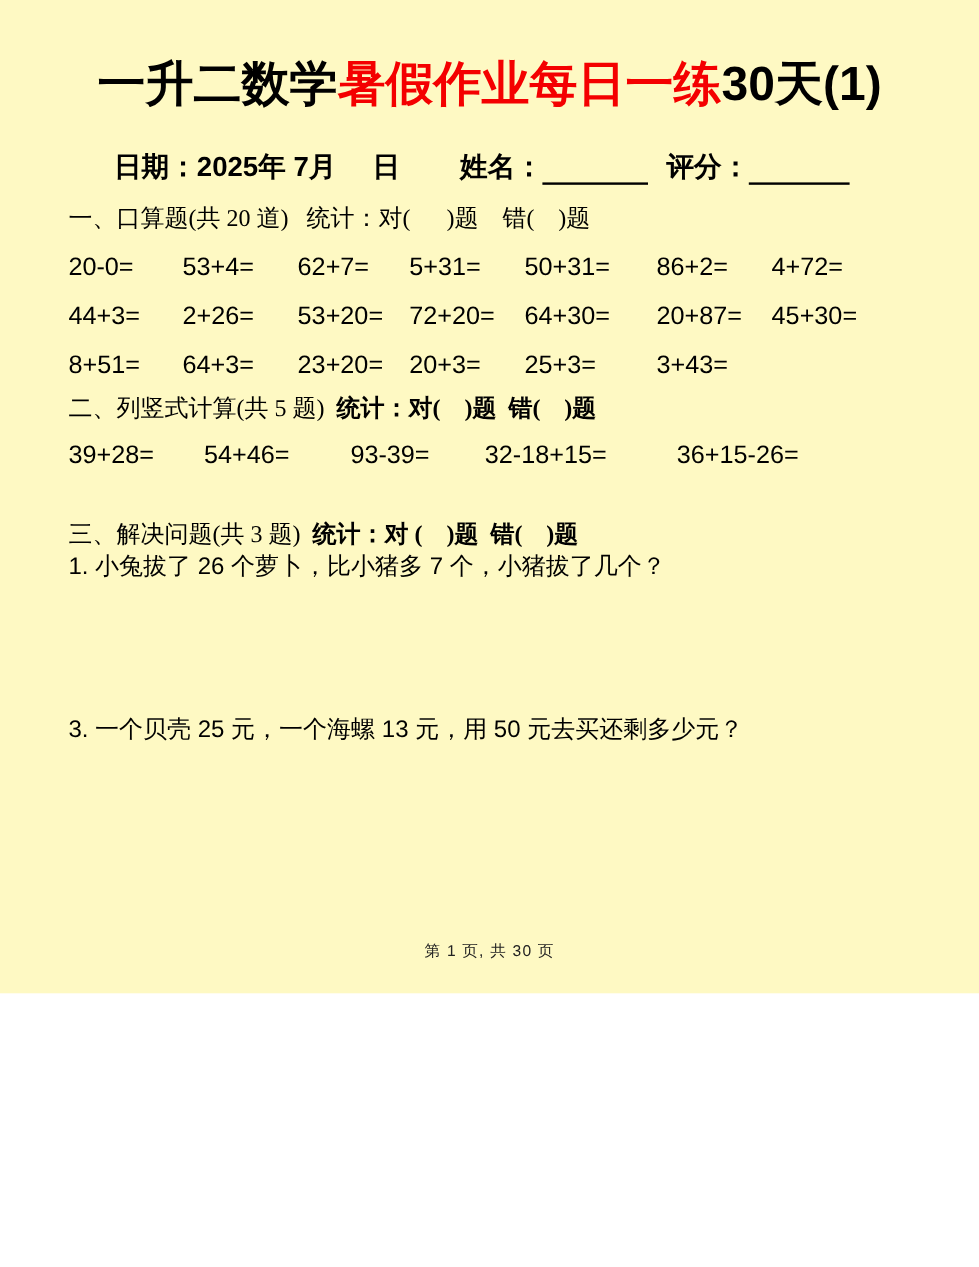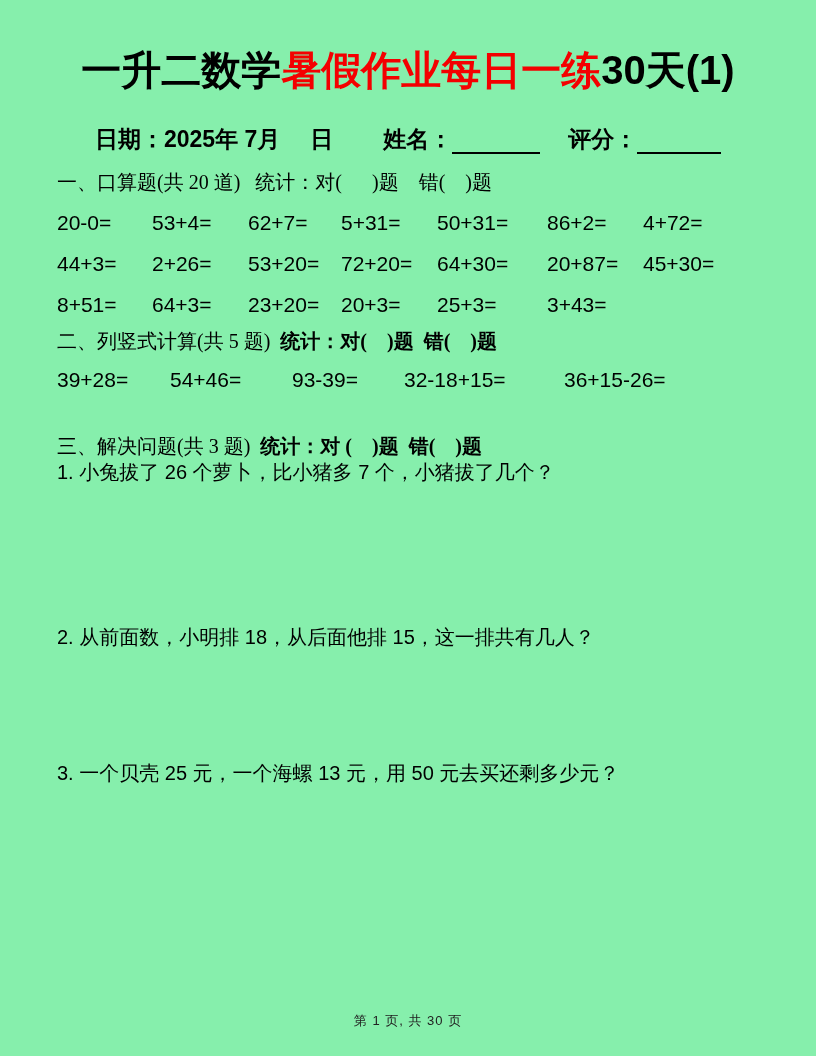--- a/index.html
+++ b/index.html
@@ -5,22 +5,22 @@
   html, body {
     margin: 0;
     padding: 0;
     background: #ffffff;
     font-family: "Liberation Sans", "DejaVu Sans", sans-serif;
     color: #000000;
   }
   .page {
     position: relative;
     width: 816px;
-    height: 1056px;
-    background: #86efac;
+    height: 828px;
+    background: #fef9c3;
     overflow: hidden;
     box-sizing: border-box;
     padding: 0 57px;
   }
   .title {
     margin-top: 44px;
     text-align: center;
     font-size: 40px;
     font-weight: 900;
     line-height: 1.3;
@@ -33,21 +33,21 @@
     padding-left: 38px;
     font-size: 23px;
     font-weight: 700;
     line-height: 1.2;
     display: flex;
     align-items: flex-end;
     white-space: pre-wrap;
   }
   .day-label { margin-left: 30px; }
   .name-label { margin-left: 50px; }
-  .score-label { margin-left: 28px; }
+  .score-label { margin-left: 15px; }
   .blank-line {
     display: inline-block;
     border-bottom: 2px solid #000;
     height: 1em;
     vertical-align: baseline;
   }
   .blank-name { width: 88px; }
   .blank-score { width: 84px; }
   .section-heading {
     font-size: 20px;
@@ -140,20 +140,19 @@
     <span>39+28=</span>
     <span>54+46=</span>
     <span>93-39=</span>
     <span>32-18+15=</span>
     <span>36+15-26=</span>
   </div>
 
   <div class="section-heading sec3-heading"><span>三、解决问题(共 3 题)</span><span>  </span><span class="stats-bold">统计：对 (    )题  错(    )题</span></div>
 
   <div class="word-problem wp-1">1. 小兔拔了 26 个萝卜，比小猪多 7 个，小猪拔了几个？</div>
-  <div class="word-problem wp-2">2. 从前面数，小明排 18，从后面他排 15，这一排共有几人？</div>
   <div class="word-problem wp-3">3. 一个贝壳 25 元，一个海螺 13 元，用 50 元去买还剩多少元？</div>
 
   <div class="footer">
     <span>第 1 页, 共 30 页</span>
   </div>
 
 </div>
 
 </body></html>

